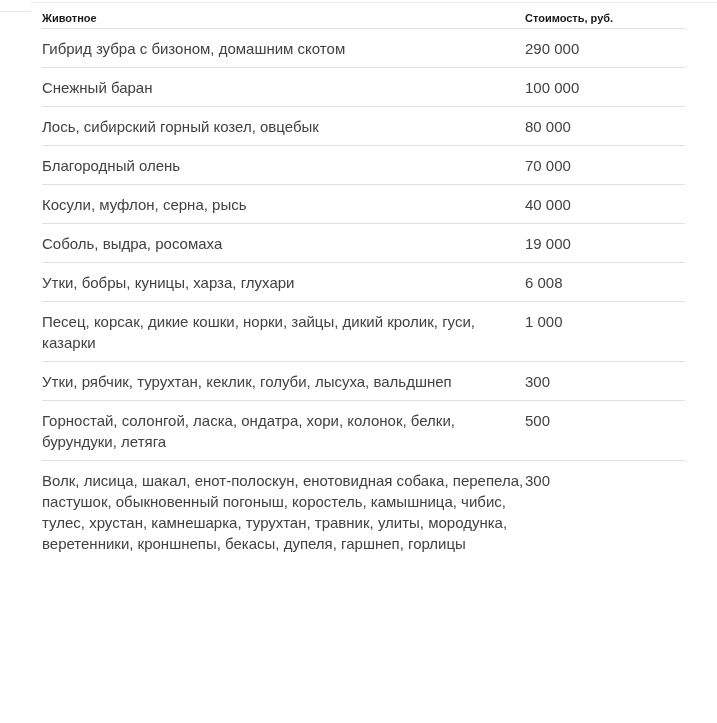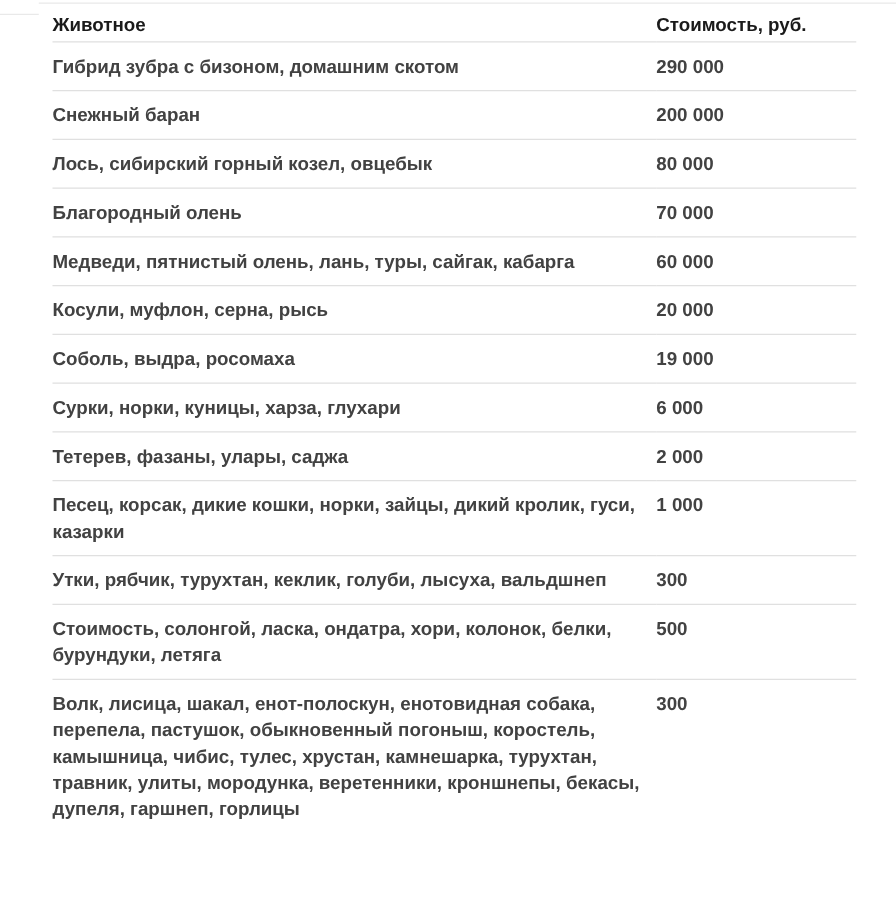--- a/index.html
+++ b/index.html
@@ -34,33 +34,32 @@
   table.price-table{
     border-collapse:collapse;
     table-layout:fixed;
     margin:4px 0 0 42px;
     width:643px;
   }
   table.price-table th{
     text-align:left;
     vertical-align:top;
     font-weight:bold;
-    font-size:15px;
+    font-size:11px;
     color:var(--header-text);
     padding:8px 0 4px 0;
     border-bottom:1px solid var(--divider);
   }
   table.price-table td{
     text-align:left;
     vertical-align:top;
     line-height:21px;
     padding:9px 0 8px 0;
     border-bottom:1px solid var(--divider);
     color:var(--body-text);
-    font-weight:bold;
   }
   table.price-table tr:last-child td{
     border-bottom:none;
   }
   col.animal-col{ width:483px; }
   col.price-col{ width:160px; }
   td.animal-cell{ padding-right:10px; }
   td.price-cell, th.price-head{ white-space:nowrap; }
 </style>
 </head>
@@ -82,72 +81,64 @@
   </thead>
   <tbody>
 
       <tr>
         <td class="animal-cell">Гибрид зубра с бизоном, домашним скотом</td>
         <td class="price-cell">290 000</td>
       </tr>
 
       <tr>
         <td class="animal-cell">Снежный баран</td>
-        <td class="price-cell">200 000</td>
+        <td class="price-cell">100 000</td>
       </tr>
 
       <tr>
         <td class="animal-cell">Лось, сибирский горный козел, овцебык</td>
         <td class="price-cell">80 000</td>
       </tr>
 
       <tr>
         <td class="animal-cell">Благородный олень</td>
         <td class="price-cell">70 000</td>
       </tr>
 
-      <tr>
-        <td class="animal-cell">Медведи, пятнистый олень, лань, туры, сайгак, кабарга</td>
-        <td class="price-cell">60 000</td>
-      </tr>
 
       <tr>
         <td class="animal-cell">Косули, муфлон, серна, рысь</td>
-        <td class="price-cell">20 000</td>
+        <td class="price-cell">40 000</td>
       </tr>
 
 
       <tr>
         <td class="animal-cell">Соболь, выдра, росомаха</td>
         <td class="price-cell">19 000</td>
       </tr>
 
 
       <tr>
-        <td class="animal-cell">Сурки, норки, куницы, харза, глухари</td>
-        <td class="price-cell">6 000</td>
+        <td class="animal-cell">Утки, бобры, куницы, харза, глухари</td>
+        <td class="price-cell">6 008</td>
       </tr>
 
-      <tr>
-        <td class="animal-cell">Тетерев, фазаны, улары, саджа</td>
-        <td class="price-cell">2 000</td>
-      </tr>
 
       <tr>
         <td class="animal-cell">Песец, корсак, дикие кошки, норки, зайцы, дикий кролик, гуси, казарки</td>
         <td class="price-cell">1 000</td>
       </tr>
 
       <tr>
         <td class="animal-cell">Утки, рябчик, турухтан, кеклик, голуби, лысуха, вальдшнеп</td>
         <td class="price-cell">300</td>
       </tr>
 
       <tr>
-        <td class="animal-cell">Стоимость, солонгой, ласка, ондатра, хори, колонок, белки, бурундуки, летяга</td>
+        <td class="animal-cell">Горностай, солонгой, ласка, ондатра, хори, колонок, белки, бурундуки, летяга</td>
         <td class="price-cell">500</td>
       </tr>
 
       <tr>
         <td class="animal-cell">Волк, лисица, шакал, енот-полоскун, енотовидная собака, перепела, пастушок, обыкновенный погоныш, коростель, камышница, чибис, тулес, хрустан, камнешарка, турухтан, травник, улиты, мородунка, веретенники, кроншнепы, бекасы, дупеля, гаршнеп, горлицы</td>
         <td class="price-cell">300</td>
       </tr>
     </tbody>
 </table>
 

